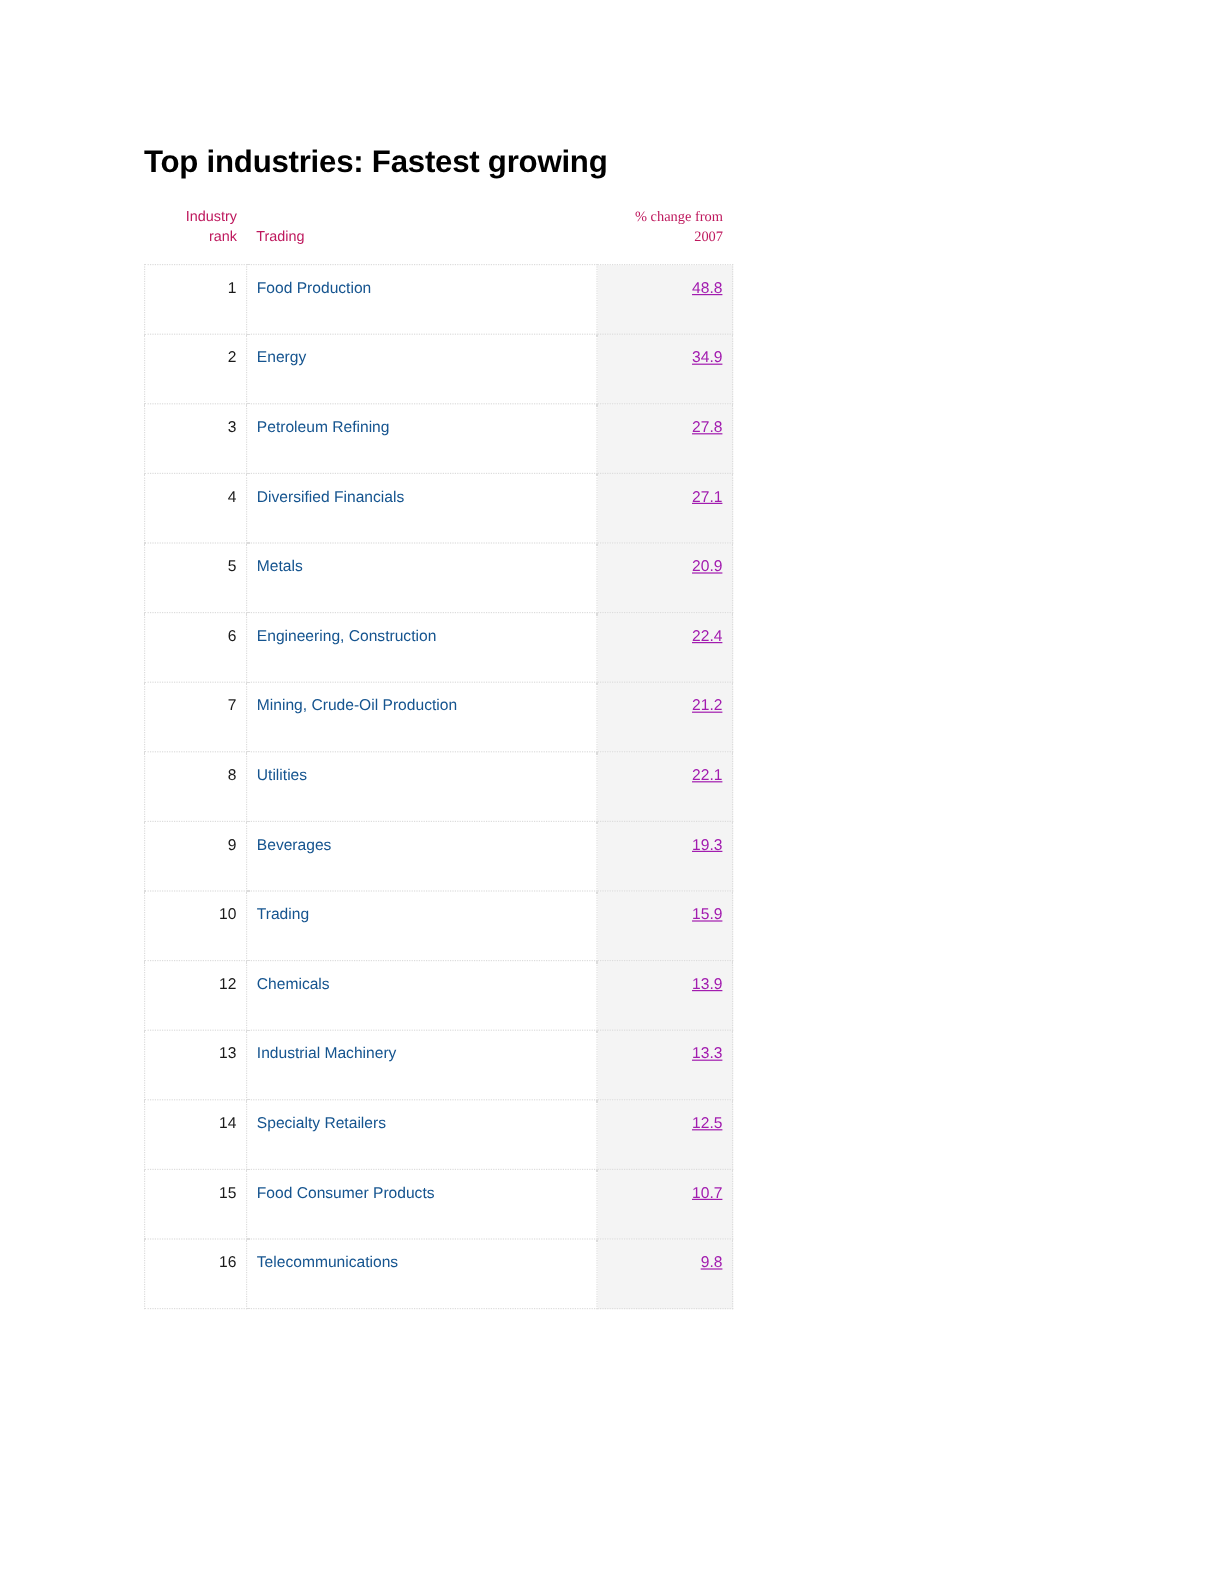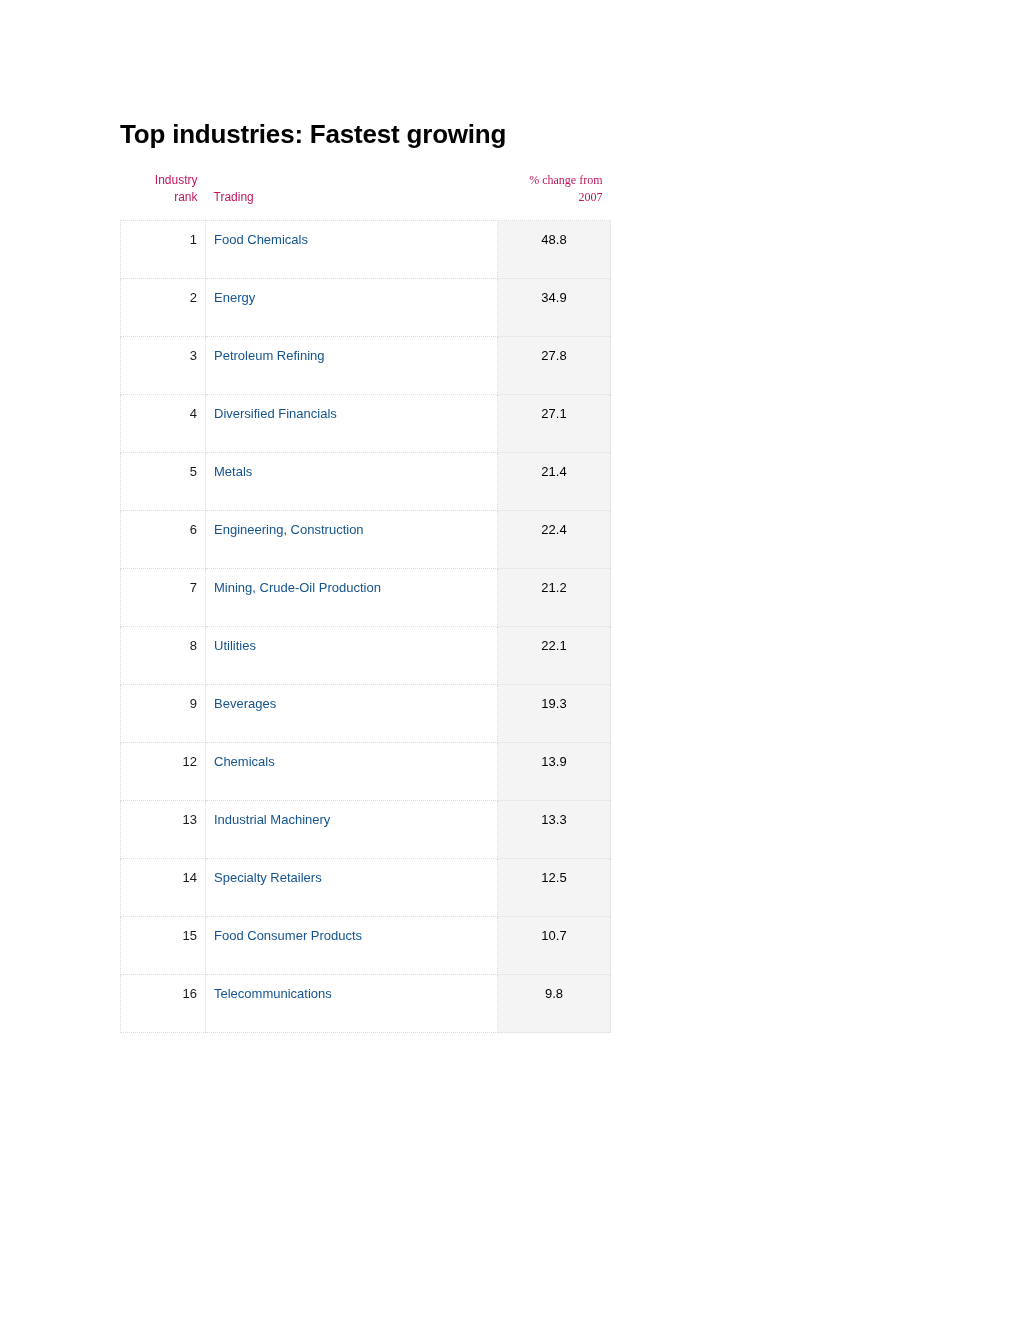--- a/index.html
+++ b/index.html
@@ -80,23 +80,24 @@
   }
 
   tbody td.cell-rank {
     text-align: right;
     color: #1a1a1a;
   }
   tbody td.cell-industry {
     text-align: left;
   }
   tbody td.cell-change {
-    text-align: center;
-    color: #000000;
+    text-align: right;
+    color: #a21caf;
     background: #f4f4f4;
+    text-decoration: underline;
   }
 
   tbody tr td.cell-rank     { border-left: 1px dotted #dcdcdc; }
   tbody tr td.cell-change   { border-right: 1px dotted #dcdcdc; }
 
   .industry-link {
     color: #15548f;
     text-decoration: none;
     cursor: pointer;
   }
@@ -118,42 +119,42 @@
       <thead>
         <tr>
           <th class="th-rank">Industry rank</th>
           <th class="th-industry">Trading</th>
           <th class="th-change">% change from 2007</th>
         </tr>
       </thead>
       <tbody>
           <tr>
             <td class="cell-rank">1</td>
-            <td class="cell-industry"><a class="industry-link">Food Chemicals</a></td>
+            <td class="cell-industry"><a class="industry-link">Food Production</a></td>
             <td class="cell-change">48.8</td>
           </tr>
           <tr>
             <td class="cell-rank">2</td>
             <td class="cell-industry"><a class="industry-link">Energy</a></td>
             <td class="cell-change">34.9</td>
           </tr>
           <tr>
             <td class="cell-rank">3</td>
             <td class="cell-industry"><a class="industry-link">Petroleum Refining</a></td>
             <td class="cell-change">27.8</td>
           </tr>
           <tr>
             <td class="cell-rank">4</td>
             <td class="cell-industry"><a class="industry-link">Diversified Financials</a></td>
             <td class="cell-change">27.1</td>
           </tr>
           <tr>
             <td class="cell-rank">5</td>
             <td class="cell-industry"><a class="industry-link">Metals</a></td>
-            <td class="cell-change">21.4</td>
+            <td class="cell-change">20.9</td>
           </tr>
           <tr>
             <td class="cell-rank">6</td>
             <td class="cell-industry"><a class="industry-link">Engineering, Construction</a></td>
             <td class="cell-change">22.4</td>
           </tr>
           <tr>
             <td class="cell-rank">7</td>
             <td class="cell-industry"><a class="industry-link">Mining, Crude-Oil Production</a></td>
             <td class="cell-change">21.2</td>
@@ -162,20 +163,25 @@
             <td class="cell-rank">8</td>
             <td class="cell-industry"><a class="industry-link">Utilities</a></td>
             <td class="cell-change">22.1</td>
           </tr>
           <tr>
             <td class="cell-rank">9</td>
             <td class="cell-industry"><a class="industry-link">Beverages</a></td>
             <td class="cell-change">19.3</td>
           </tr>
           <tr>
+            <td class="cell-rank">10</td>
+            <td class="cell-industry"><a class="industry-link">Trading</a></td>
+            <td class="cell-change">15.9</td>
+          </tr>
+          <tr>
             <td class="cell-rank">12</td>
             <td class="cell-industry"><a class="industry-link">Chemicals</a></td>
             <td class="cell-change">13.9</td>
           </tr>
           <tr>
             <td class="cell-rank">13</td>
             <td class="cell-industry"><a class="industry-link">Industrial Machinery</a></td>
             <td class="cell-change">13.3</td>
           </tr>
           <tr>

